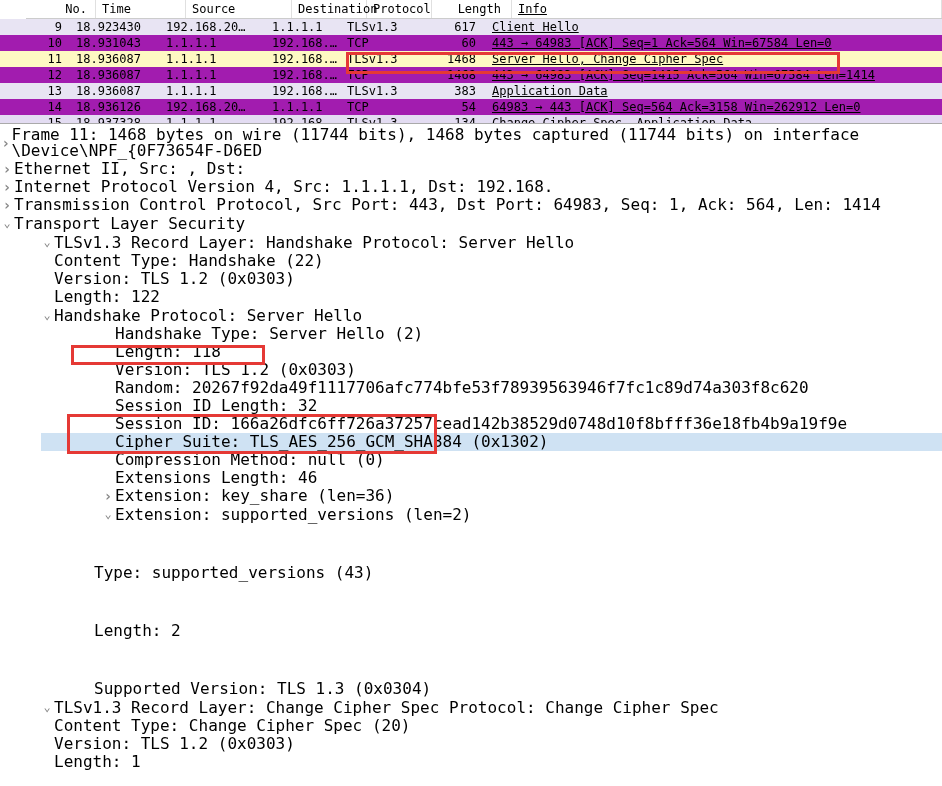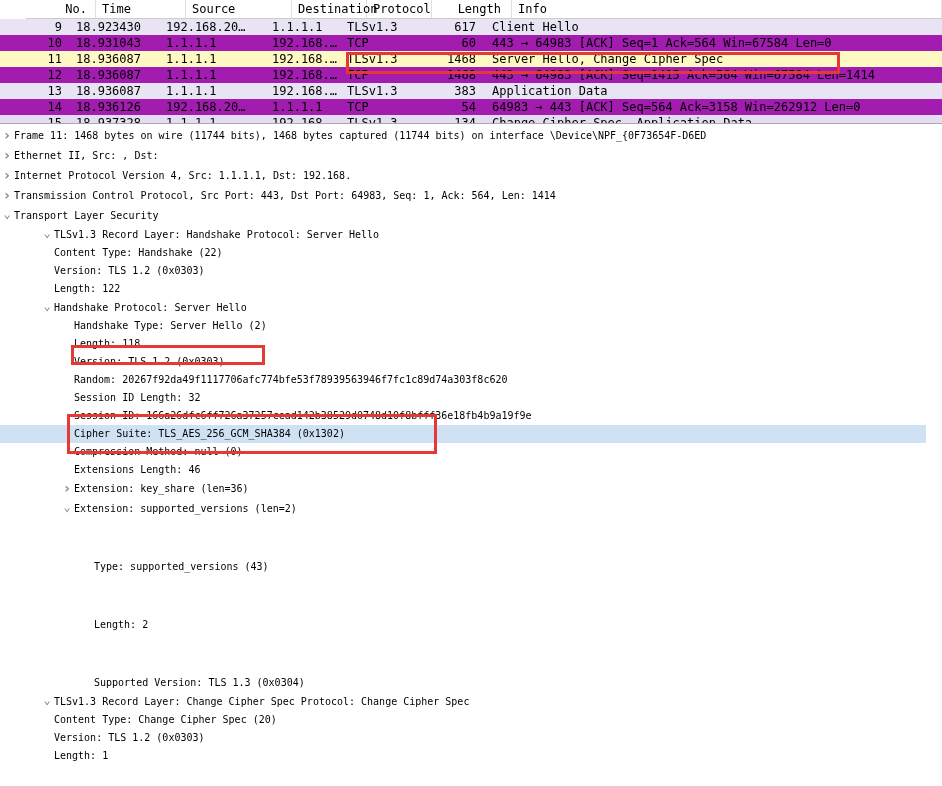--- a/index.html
+++ b/index.html
@@ -17,47 +17,47 @@
   .pl-header { display: flex; background: #fff; border-bottom: 1px solid #ccc; margin-left: 26px; }
   .pl-header .col { padding: 2px 6px; border-right: 1px solid #e0e0e0; font-weight: normal; color: #000; }
   .pl-row { display: flex; }
   .pl-row .col { padding: 1px 6px; font-family: Consolas, "Lucida Console", monospace; font-size: 12px; white-space: nowrap; overflow: hidden; }
   .col-no { width: 70px; text-align: right; padding-right: 8px !important; }
   .col-time { width: 90px; }
   .col-src { width: 106px; }
   .col-dst { width: 75px; }
   .col-proto { width: 65px; }
   .col-len { width: 80px; text-align: right; padding-right: 10px !important; }
-  .col-info { flex: 1; }
+  .col-info { flex: 1; text-decoration: underline; }
   .row-pale { background: #e8e4f3; }
   .row-lav { background: #a21caf; }
   .row-sel { background: #fef9c3; }
   body > .packet-list .pl-row:nth-child(4) .col-proto,
   body > .packet-list .pl-row:nth-child(4) .col-len,
   body > .packet-list .pl-row:nth-child(4) .col-info {
     position: relative;
   }
   .red-overlay {
     position: absolute;
     border: 3px solid #e53935;
     pointer-events: none;
     z-index: 5;
   }
   .details {
     padding: 2px 16px 10px 0;
     font-family: Consolas, "Lucida Console", monospace;
-    font-size: 10px;
+    font-size: 16px;
     position: relative;
   }
   .details .line { display: flex; align-items: center; padding: 1px 0; line-height: 16px; }
   .details .toggle { width: 14px; display: inline-block; text-align: center; color: #666; cursor: pointer; }
   .details .indent0 { padding-left: 0px; }
   .details .indent1 { padding-left: 20px; margin-left: 20px; }
   .details .indent2 { padding-left: 40px; }
-  .details .indent3 { padding-left: 60px; }
+  .details .indent3 { padding-left: 60px; margin-left: 41px; }
   .details .indent4 { padding-left: 80px; margin-top: 40px; }
   .details .collapsed::before { content: "›"; font-size: 14px; font-weight: bold; color: #888; }
   .details .expanded::before { content: "⌄"; font-size: 12px; font-weight: bold; color: #888; position:relative; top:-1px;}
   .selected-detail { background: #cfe2f3; width: 100%; }
   .red-box-inline {
     position: absolute;
     border: 3px solid #e53935;
     pointer-events: none;
   }
 </style>

